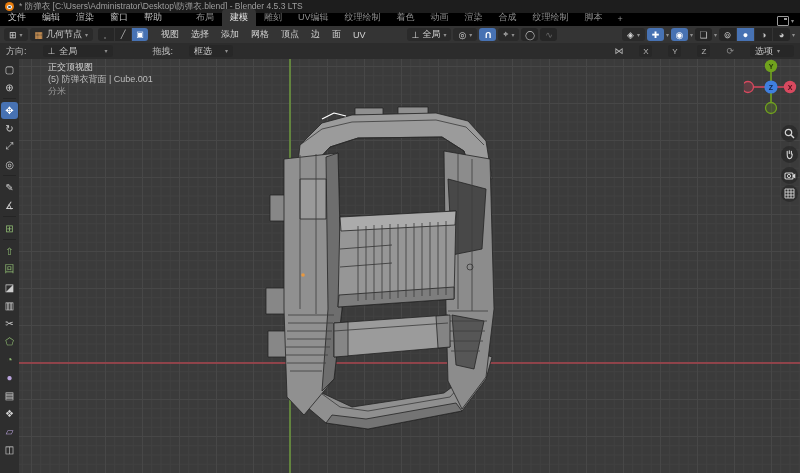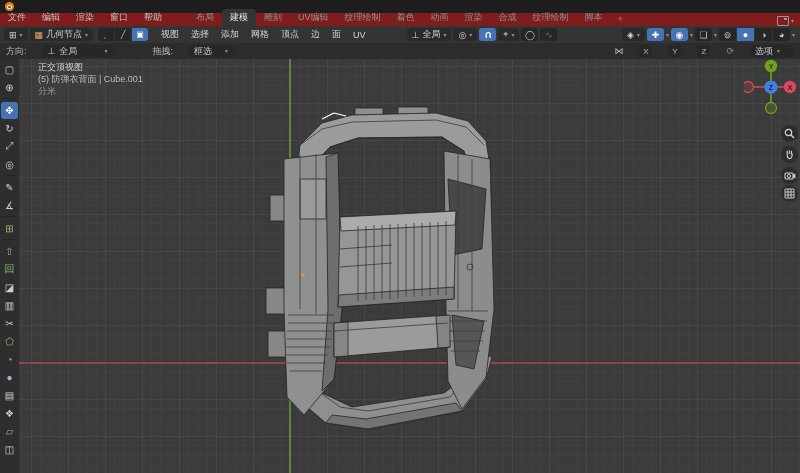--- a/index.html
+++ b/index.html
@@ -4,21 +4,21 @@
 <style>
   html,body{margin:0;padding:0;width:800px;height:473px;overflow:hidden;
     background:#1c1c1c;font-family:"Liberation Sans",sans-serif;
     -webkit-font-smoothing:antialiased;user-select:none}
   
   #titlebar{position:absolute;top:0;left:0;right:0;height:13px;background:#1d1d1d;
     display:flex;align-items:center;padding-left:5px;gap:5px;font-size:8.5px;color:#9f9f9f}
   .blender-logo{width:9px;height:9px;border-radius:50%;background:#e87d0d;position:relative;flex:0 0 auto}
   .blender-logo::after{content:"";position:absolute;left:2px;top:3px;width:5px;height:3.5px;border-radius:50%;background:#2a4e6e;border:1px solid #fff;box-sizing:border-box}
   
-  #menubar{position:absolute;top:13px;left:0;right:0;height:13px;background:#7f1d1d;
+  #menubar{position:absolute;top:13px;left:0;right:0;height:13px;background:#000000;
     display:flex;align-items:flex-end;font-size:9px;color:#c3c3c3}
   .tb-menu{padding:1px 8px 2px;cursor:default}
   #ws-tabs{display:flex;align-items:flex-end;margin-left:18px}
   .ws-tab{padding:2px 8px 2px;color:#8f8f8f;border-radius:4px 4px 0 0;white-space:nowrap}
   .ws-tab.active{background:#343434;color:#e8e8e8}
   .ws-add{color:#8f8f8f;padding:2px 7px}
   #scene-btn{margin-left:auto;margin-right:6px;display:flex;align-items:center;gap:2px;color:#bfbfbf;font-size:8px}
   .mini-screen{width:10px;height:8px;border:1px solid #9a9a9a;border-radius:1px;position:relative}
   .mini-screen::after{content:"";position:absolute;right:1px;top:1px;width:3px;height:2px;background:#9a9a9a}
   
@@ -61,35 +61,36 @@
   
   #toolshelf{position:absolute;left:0;top:0;bottom:0;width:19px;background:#2e2e2e;
     display:flex;flex-direction:column;align-items:center;padding-top:1px;z-index:5}
   .tool{width:17px;height:17px;margin:.5px 0;border-radius:3px;display:flex;align-items:center;justify-content:center;
     font-size:10px;color:#cdcdcd;background:transparent}
   .tool.active{background:#4772b3;color:#fff}
   .tool.green{color:#8fbb72}
   .tool.purple{color:#b9a3dc}
   .tsep{width:13px;height:1px;background:#242424;margin:2px 0}
   
-  #vp-text{position:absolute;left:38px;top:2px;line-height:12px;font-size:9px}
+  #vp-text{position:absolute;left:48px;top:2px;line-height:12px;font-size:9px}
   #vp-text .l1{color:#d2d2d2}
   #vp-text .l2{color:#bdbdbd}
   #vp-text .l3{color:#989898}
   
   #navgizmo{position:absolute;left:744px;top:0px;width:54px;height:58px}
   .vbtn{position:absolute;left:781px;width:17px;height:17px;border-radius:50%;
     background:rgba(32,32,32,.55);display:flex;align-items:center;justify-content:center}
   #model-svg{position:absolute;left:0;top:0;width:800px;height:414px}
 </style>
 </head>
 <body>
 
 <div id="titlebar">
   <span class="blender-logo"></span>
+  <span>* 防弹衣 [C:\Users\Administrator\Desktop\防弹衣.blend] - Blender 4.5.3 LTS</span>
 </div>
 
 <div id="menubar">
   <span class="tb-menu">文件</span>
   <span class="tb-menu">编辑</span>
   <span class="tb-menu">渲染</span>
   <span class="tb-menu">窗口</span>
   <span class="tb-menu">帮助</span>
   <div id="ws-tabs">
     <span class="ws-tab">布局</span>

